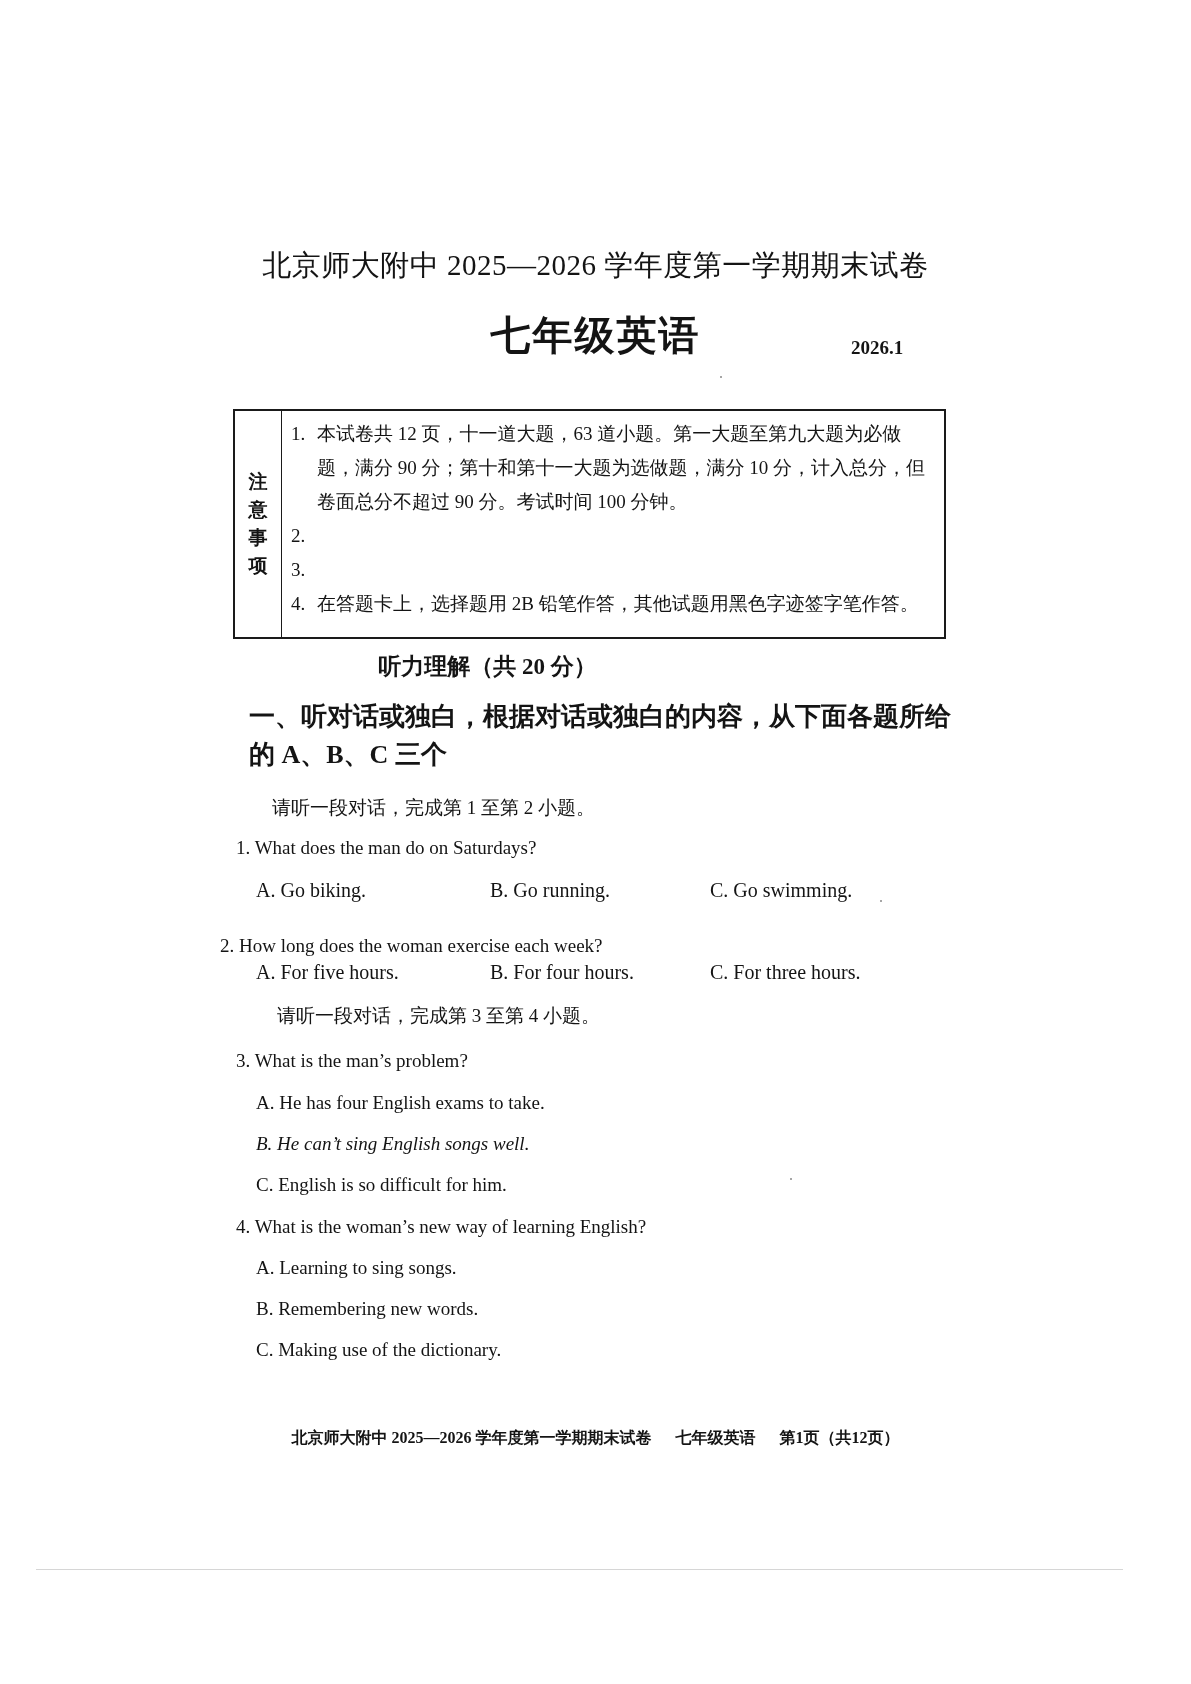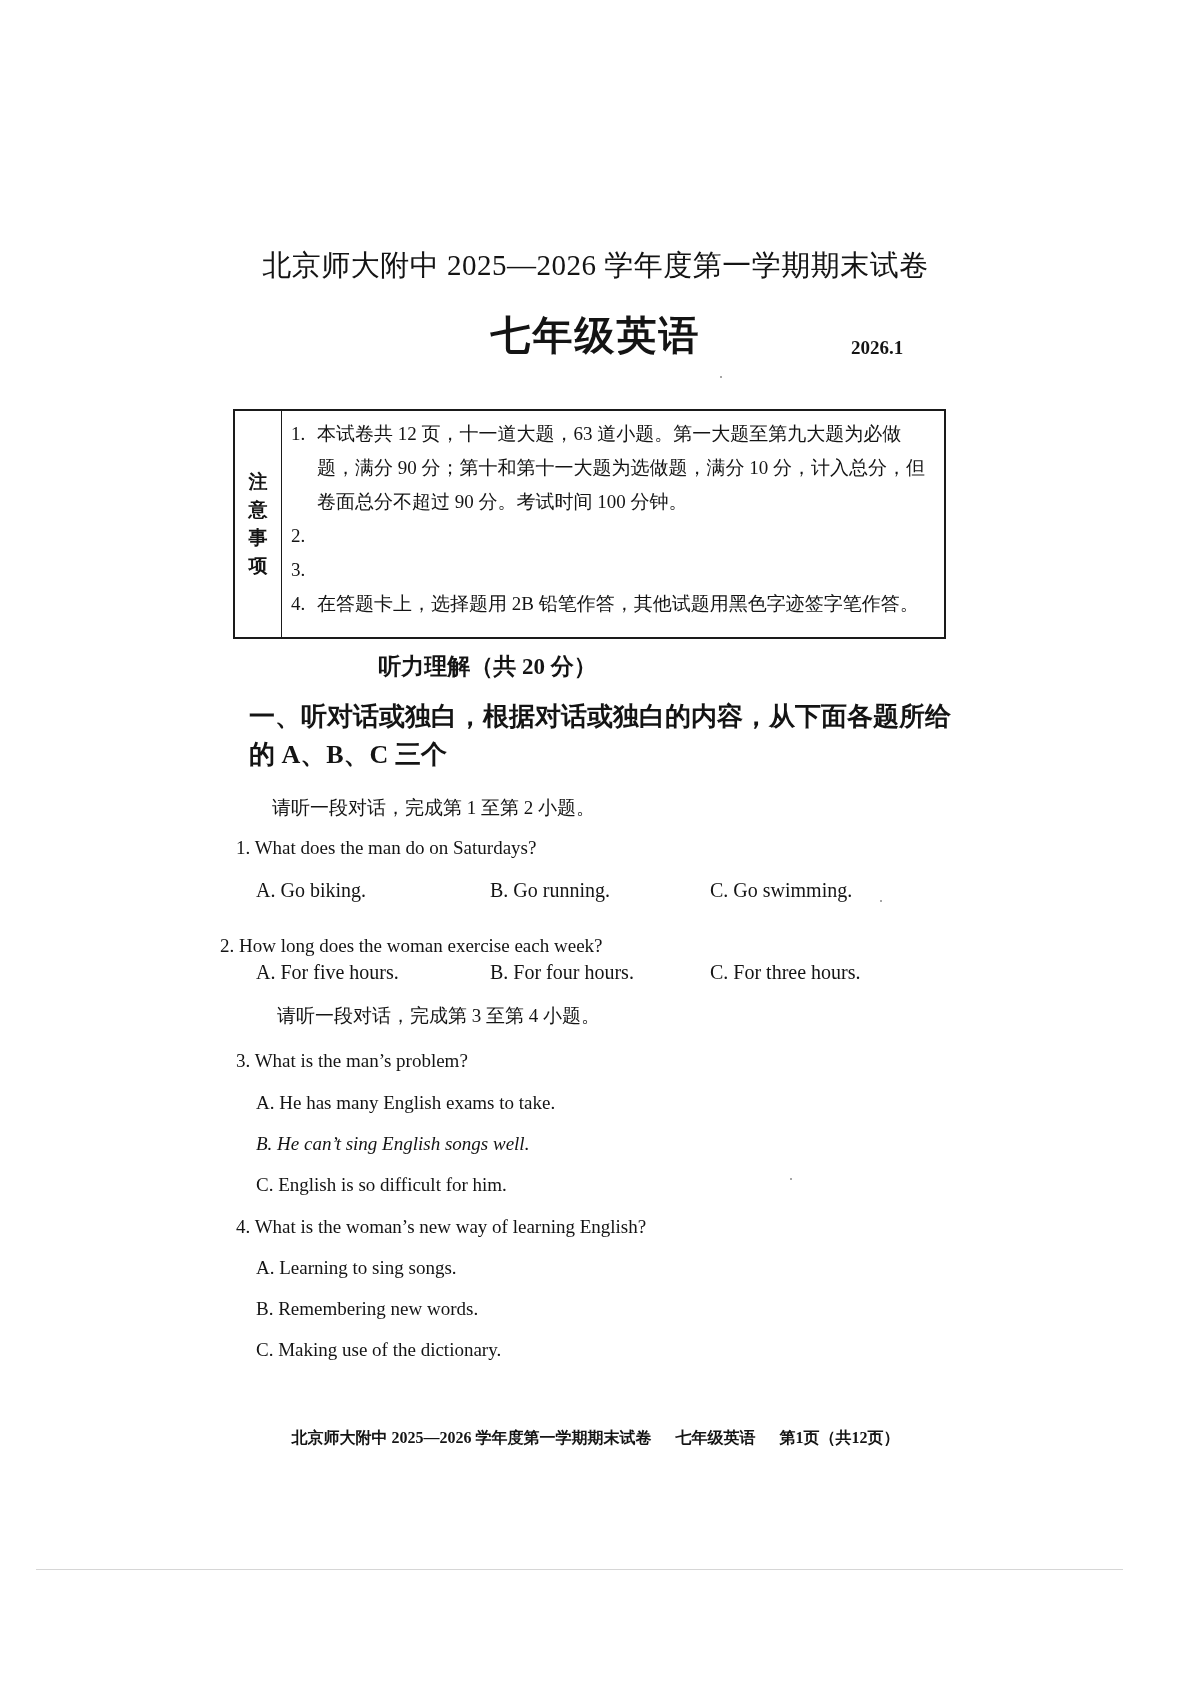--- a/index.html
+++ b/index.html
@@ -78,21 +78,21 @@
 <div class="opt-row serif" style="left:710px; top:879px;">C. Go swimming.</div>
 
 <div class="abs serif text-line" style="left:220px; top:919px;margin-top:16px;">2. How long does the woman exercise each week?</div>
 <div class="opt-row serif" style="left:256px; top:961px;">A. For five hours.</div>
 <div class="opt-row serif" style="left:490px; top:961px;">B. For four hours.</div>
 <div class="opt-row serif" style="left:710px; top:961px;">C. For three hours.</div>
 
 <div class="abs serif cn-line" style="left:277px; top:1003px;">请听一段对话，完成第 3 至第 4 小题。</div>
 
 <div class="abs serif text-line" style="left:236px; top:1050px;">3. What is the man’s problem?</div>
-<div class="abs serif text-line" style="left:256px; top:1092px;">A. He has many English exams to take.</div>
+<div class="abs serif text-line" style="left:256px; top:1092px;">A. He has four English exams to take.</div>
 <div class="abs serif text-line" style="left:256px; top:1133px;font-style:italic;">B. He can’t sing English songs well.</div>
 <div class="abs serif text-line" style="left:256px; top:1174px;">C. English is so difficult for him.</div>
 
 <div class="abs serif text-line" style="left:236px; top:1216px;">4. What is the woman’s new way of learning English?</div>
 <div class="abs serif text-line" style="left:256px; top:1257px;">A. Learning to sing songs.</div>
 <div class="abs serif text-line" style="left:256px; top:1298px;">B. Remembering new words.</div>
 <div class="abs serif text-line" style="left:256px; top:1339px;">C. Making use of the dictionary.</div>
 
 <div class="abs serif footer">
   <span>北京师大附中 2025—2026 学年度第一学期期末试卷</span>

